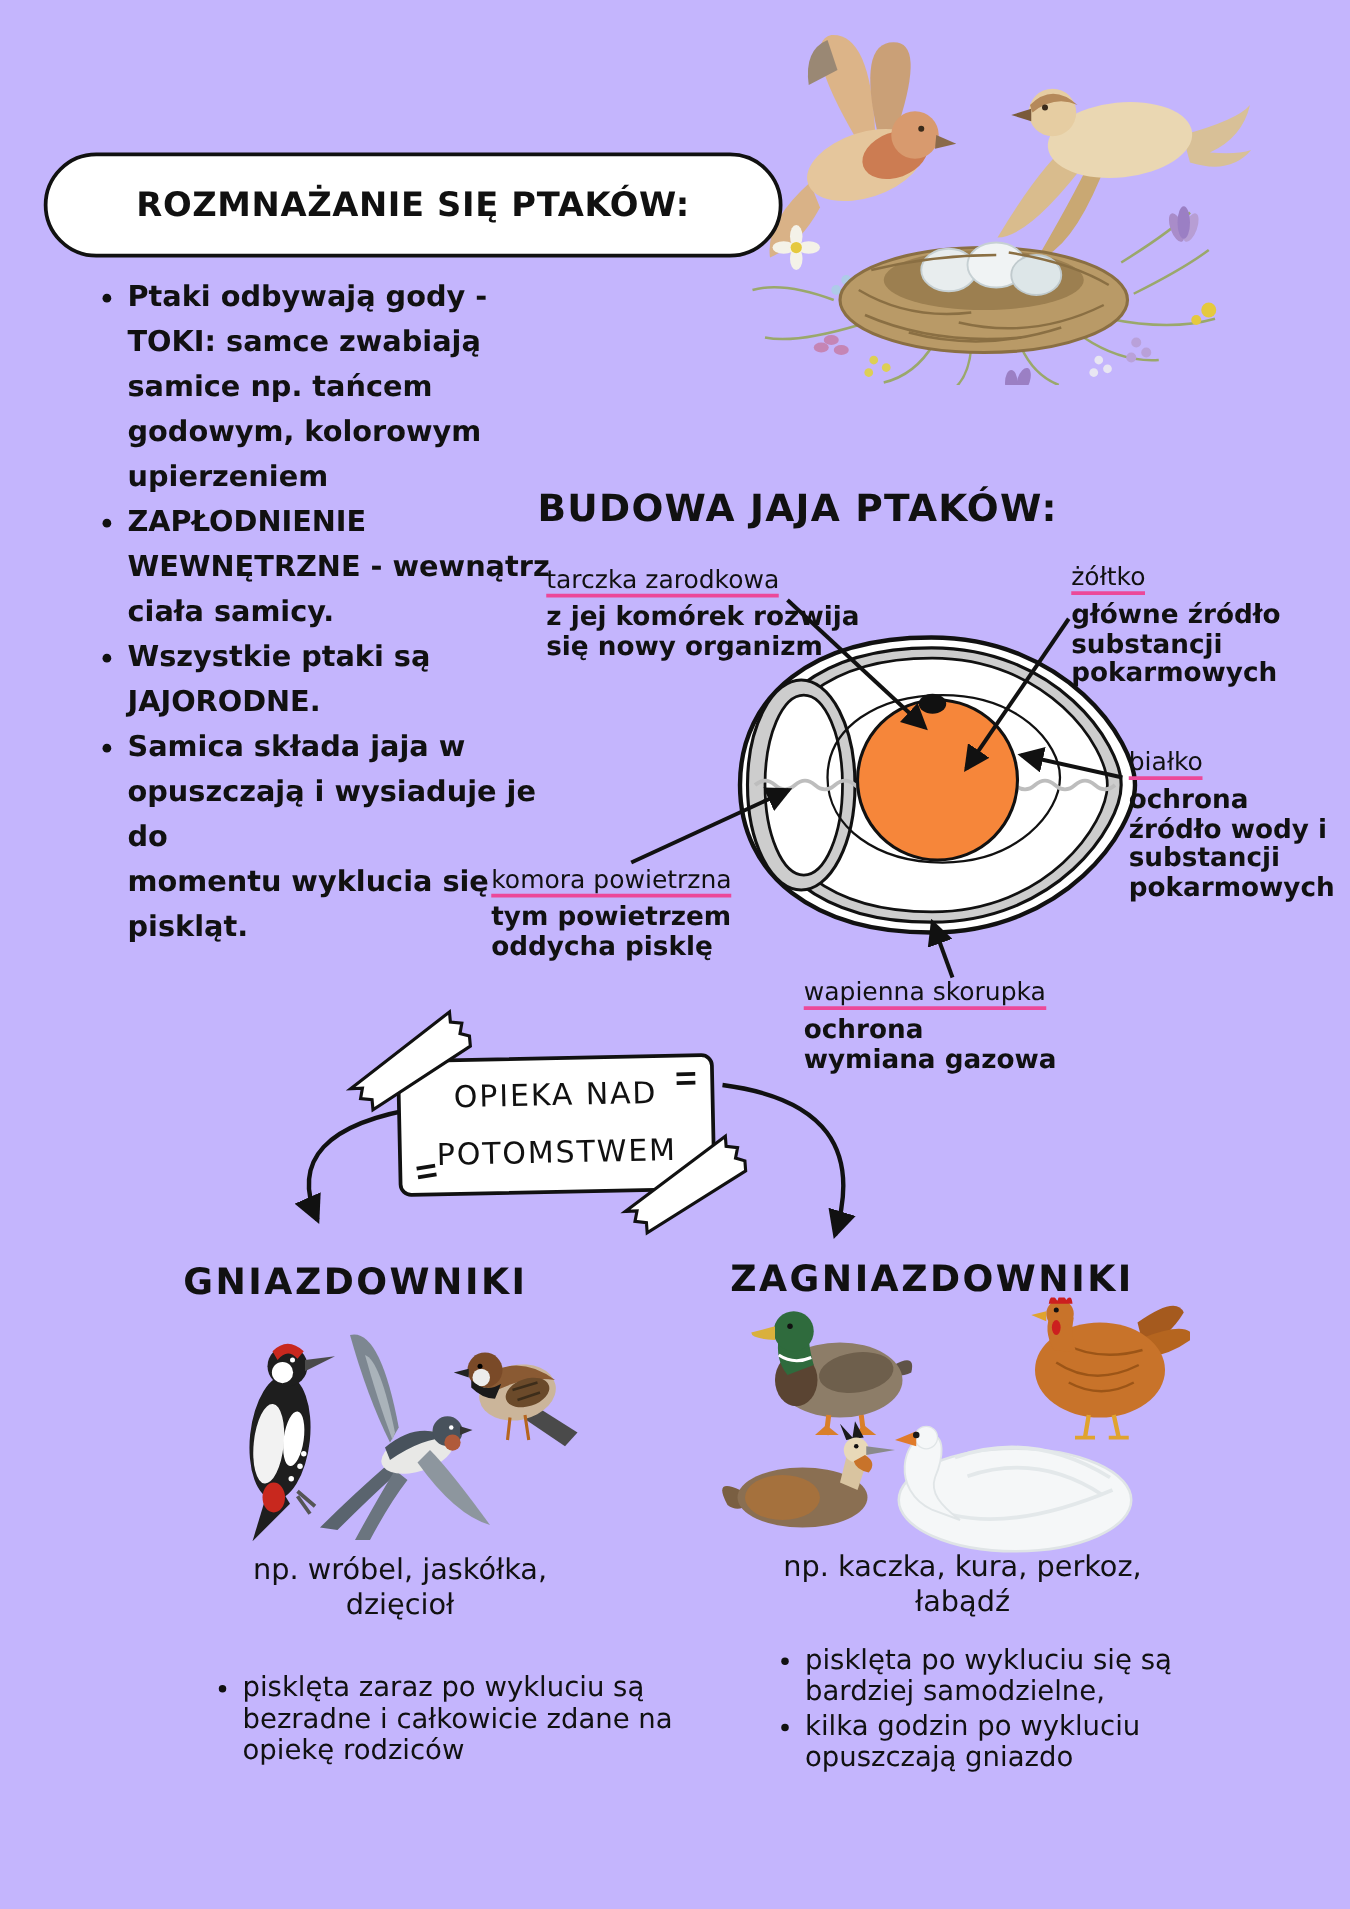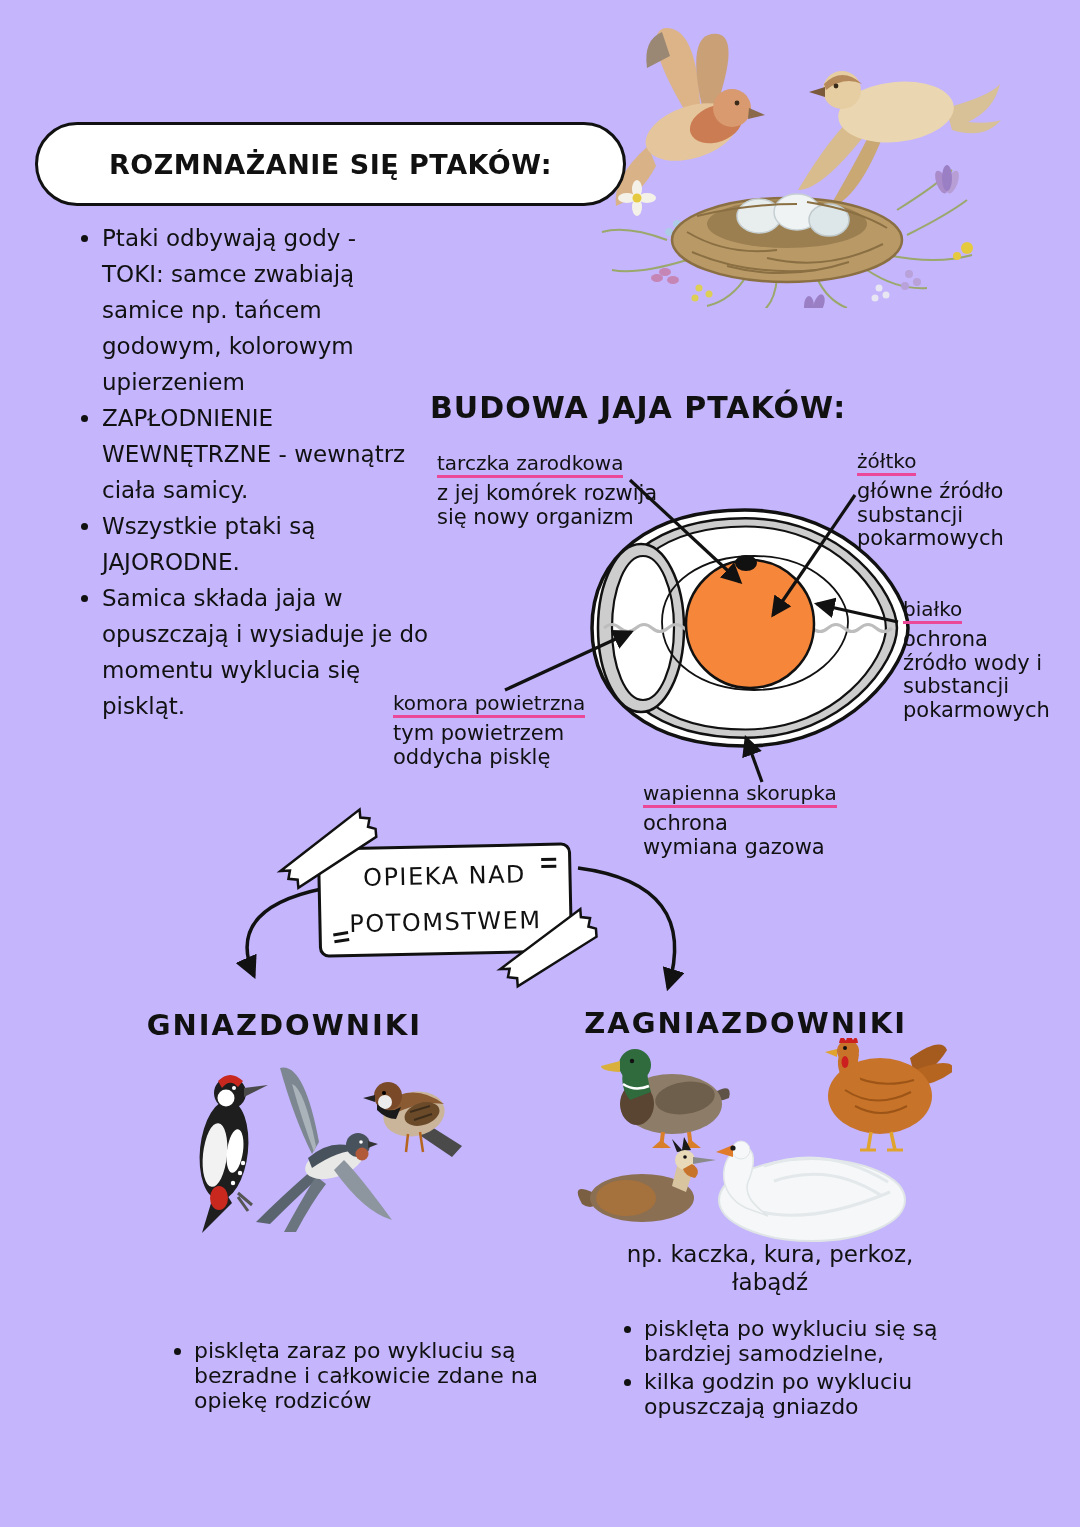--- a/index.html
+++ b/index.html
@@ -17,30 +17,30 @@
     display:flex;align-items:center;justify-content:center;
     font-size:27px;font-weight:bold;letter-spacing:.5px;
     background:#fff;z-index:2;
   }
 
   
   .intro-list{
     left:72px;top:220px;width:340px;margin:0;padding:0 0 0 30px;
     font-size:23px;line-height:36px;z-index:2;
   }
-  .intro-list li{white-space:pre-line;margin:0;padding:0;}
+  .intro-list li{white-space:pre-line;margin:0;padding:0;font-weight:bold;}
 
   
   .egg-heading{
     left:430px;top:390px;width:580px;text-align:left;
     font-size:30px;font-weight:bold;letter-spacing:1px;z-index:2;
   }
   .eg-label{z-index:3;}
   .eg-term{font-size:20px;line-height:1.1;display:inline-block;border-bottom:3px solid #ec4899;padding-bottom:1px;}
-  .eg-desc{font-size:21px;line-height:1.13;white-space:pre-line;margin-top:4px;}
+  .eg-desc{font-size:21px;line-height:1.13;white-space:pre-line;margin-top:4px;font-weight:bold;}
 
   
   .care-box{
     left:318px;top:845px;width:248px;height:104px;background:#fff;
     border:3px solid #111;border-radius:10px;transform:rotate(-1.2deg);
     display:flex;align-items:center;justify-content:center;text-align:center;
     font-size:24px;letter-spacing:1.5px;line-height:1.9;white-space:pre-line;
     z-index:4;
   }
   .care-mark{position:absolute;width:15px;}
@@ -351,20 +351,22 @@
     <g transform="translate(132,98)">
       <ellipse cx="108" cy="64" rx="93" ry="41" fill="#f5f7f8" stroke="#dfe4e6" stroke-width="2"></ellipse>
       <path d="M60 30 Q 122 8 184 46 M70 45 Q 126 26 178 60 M58 76 Q 110 88 186 56" stroke="#e3e8ea" stroke-width="3" fill="none"></path>
       <path d="M42 72 C 8 56 18 14 38 12 C 54 10 50 32 44 46 C 40 58 48 68 64 80 Z" fill="#f5f7f8" stroke="#e0e5e7" stroke-width="1.5"></path>
       <circle cx="37" cy="14" r="9" fill="#f5f7f8" stroke="#e0e5e7" stroke-width="1"></circle>
       <polygon points="29,9 12,16 29,21" fill="#e07b2a"></polygon>
       <circle cx="29" cy="12" r="2.6" fill="#1a1a1a"></circle>
     </g>
   </svg>
 
+  <div class="abs examples" style="left:170px;top:1243px;width:300px">np. wróbel, jaskółka,
+dzięcioł</div>
   <div class="abs examples" style="left:620px;top:1241px;width:300px">np. kaczka, kura, perkoz,
 łabądź</div>
 
   <ul class="abs small-list" style="left:168px;top:1338px;width:370px">
     <li>pisklęta zaraz po wykluciu są
 bezradne i całkowicie zdane na
 opiekę rodziców</li>
   </ul>
   <ul class="abs small-list" style="left:618px;top:1316px;width:350px">
     <li>pisklęta po wykluciu się są

